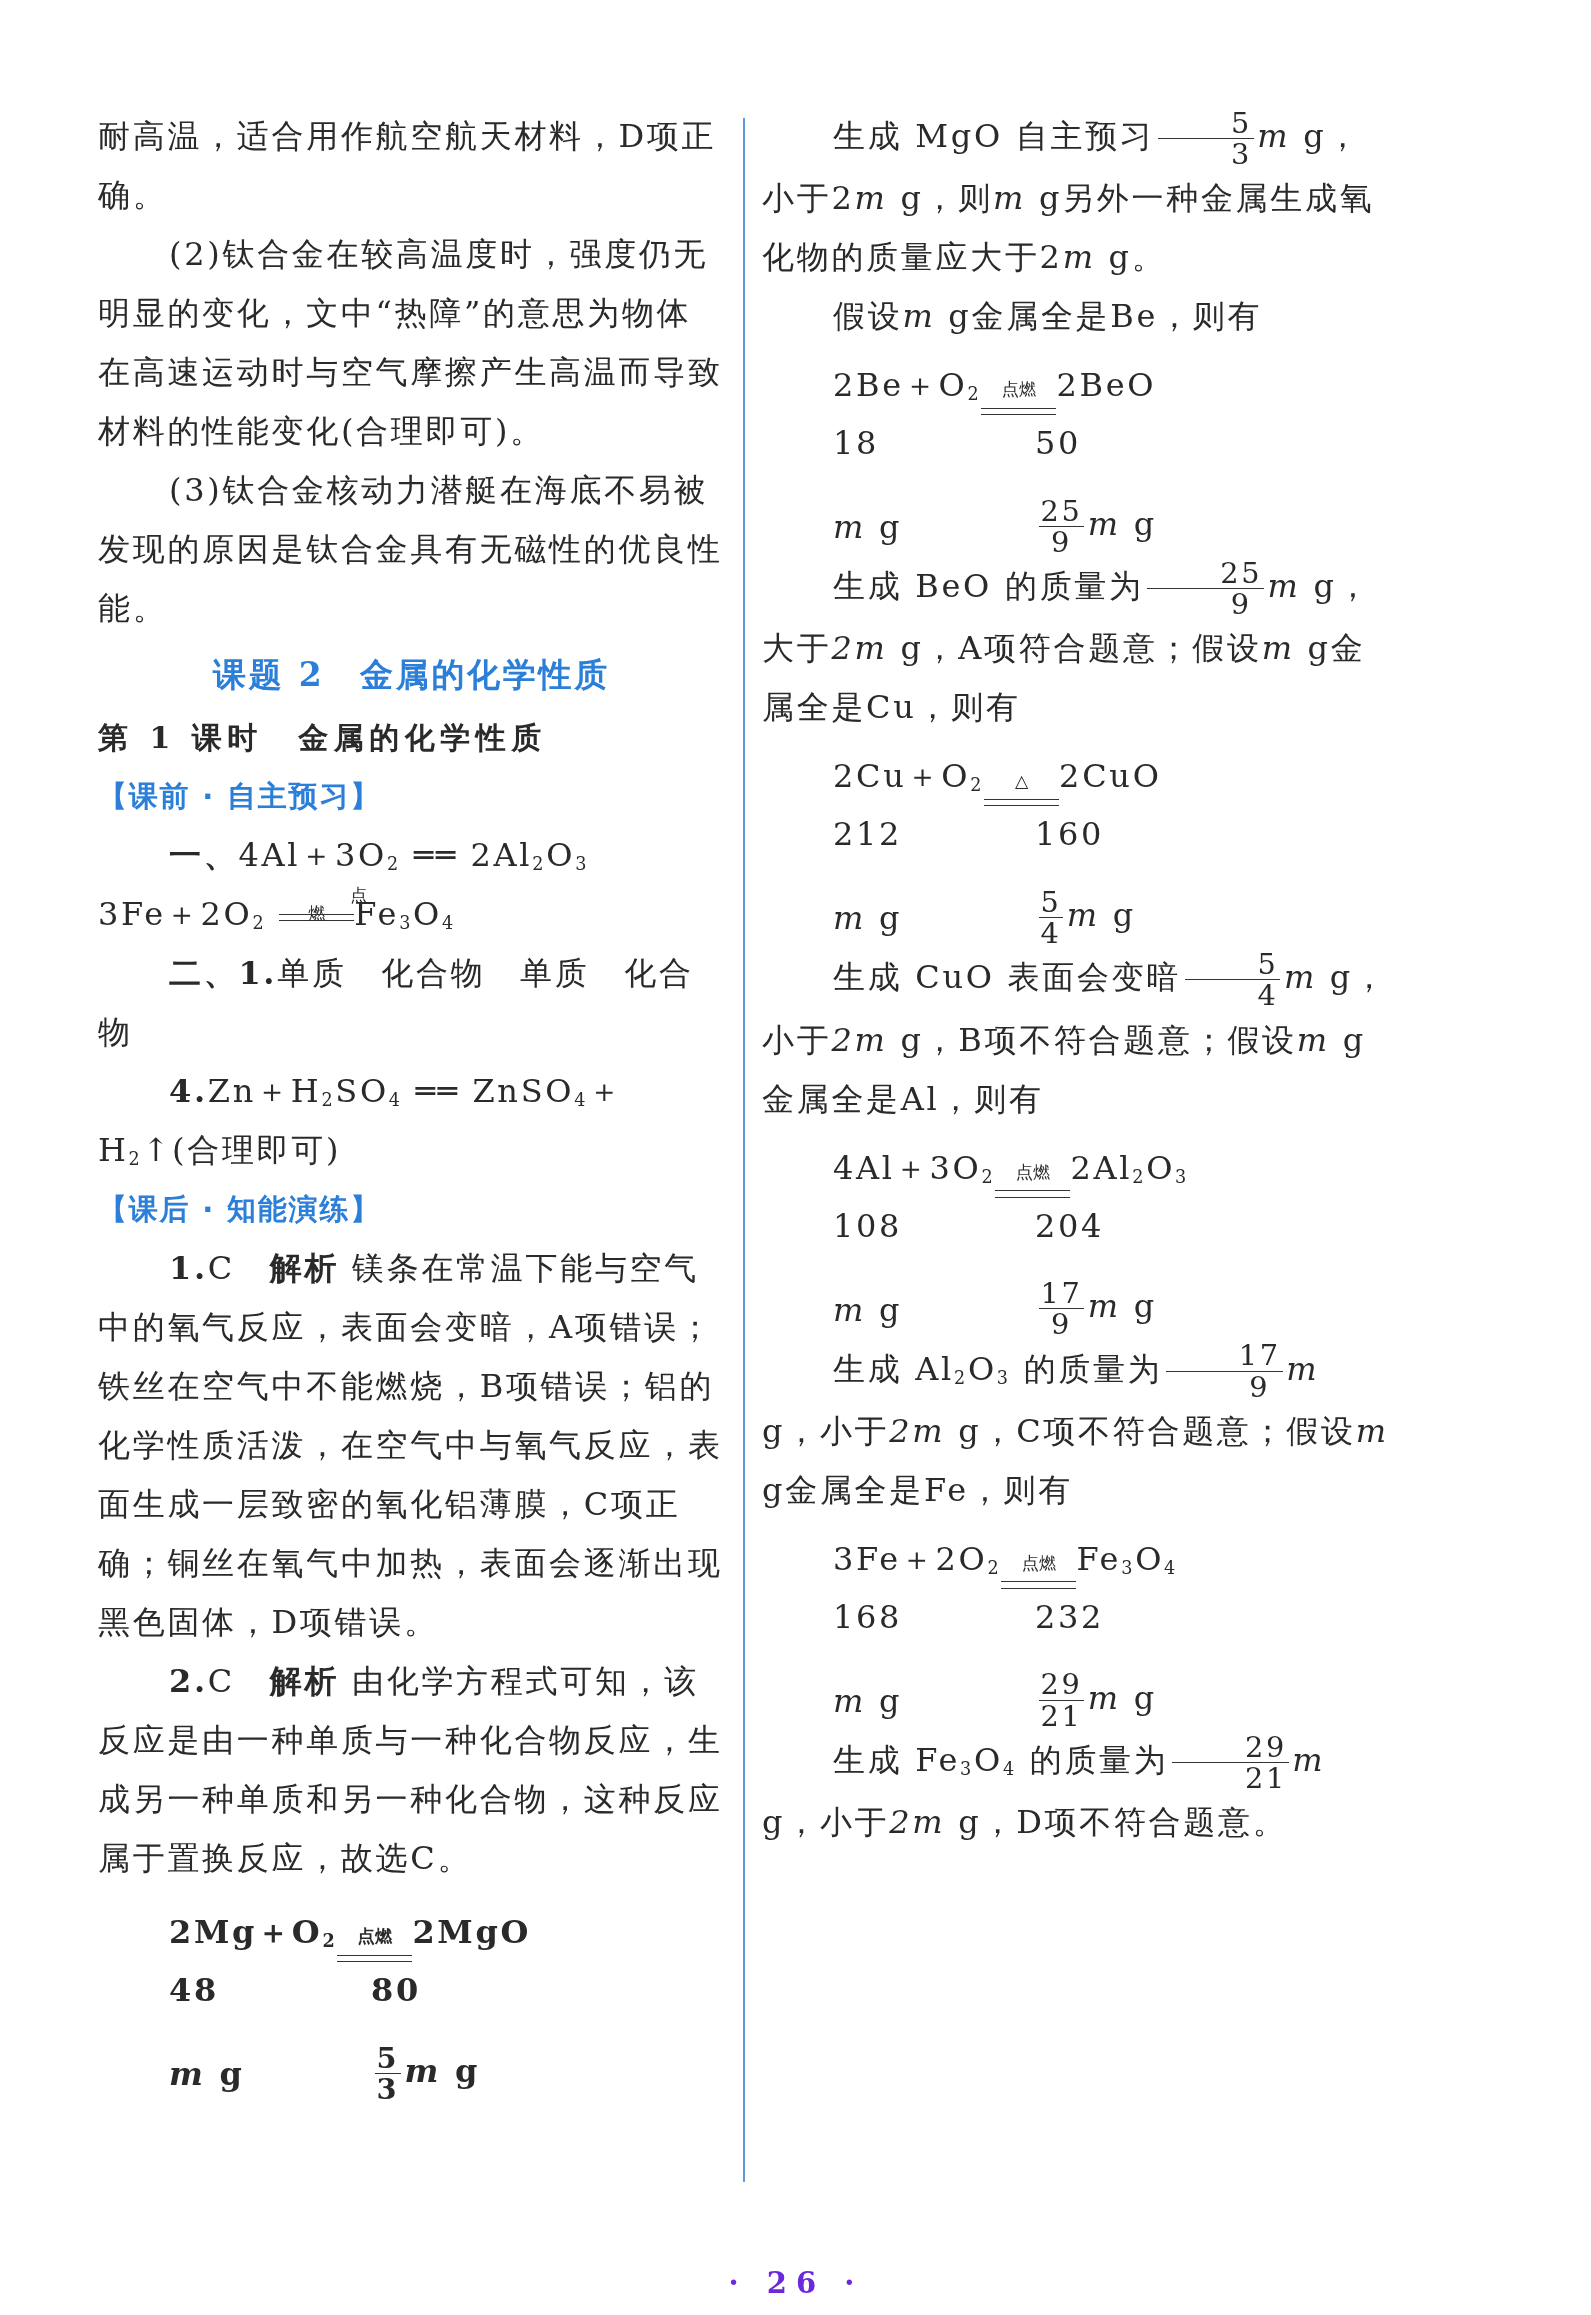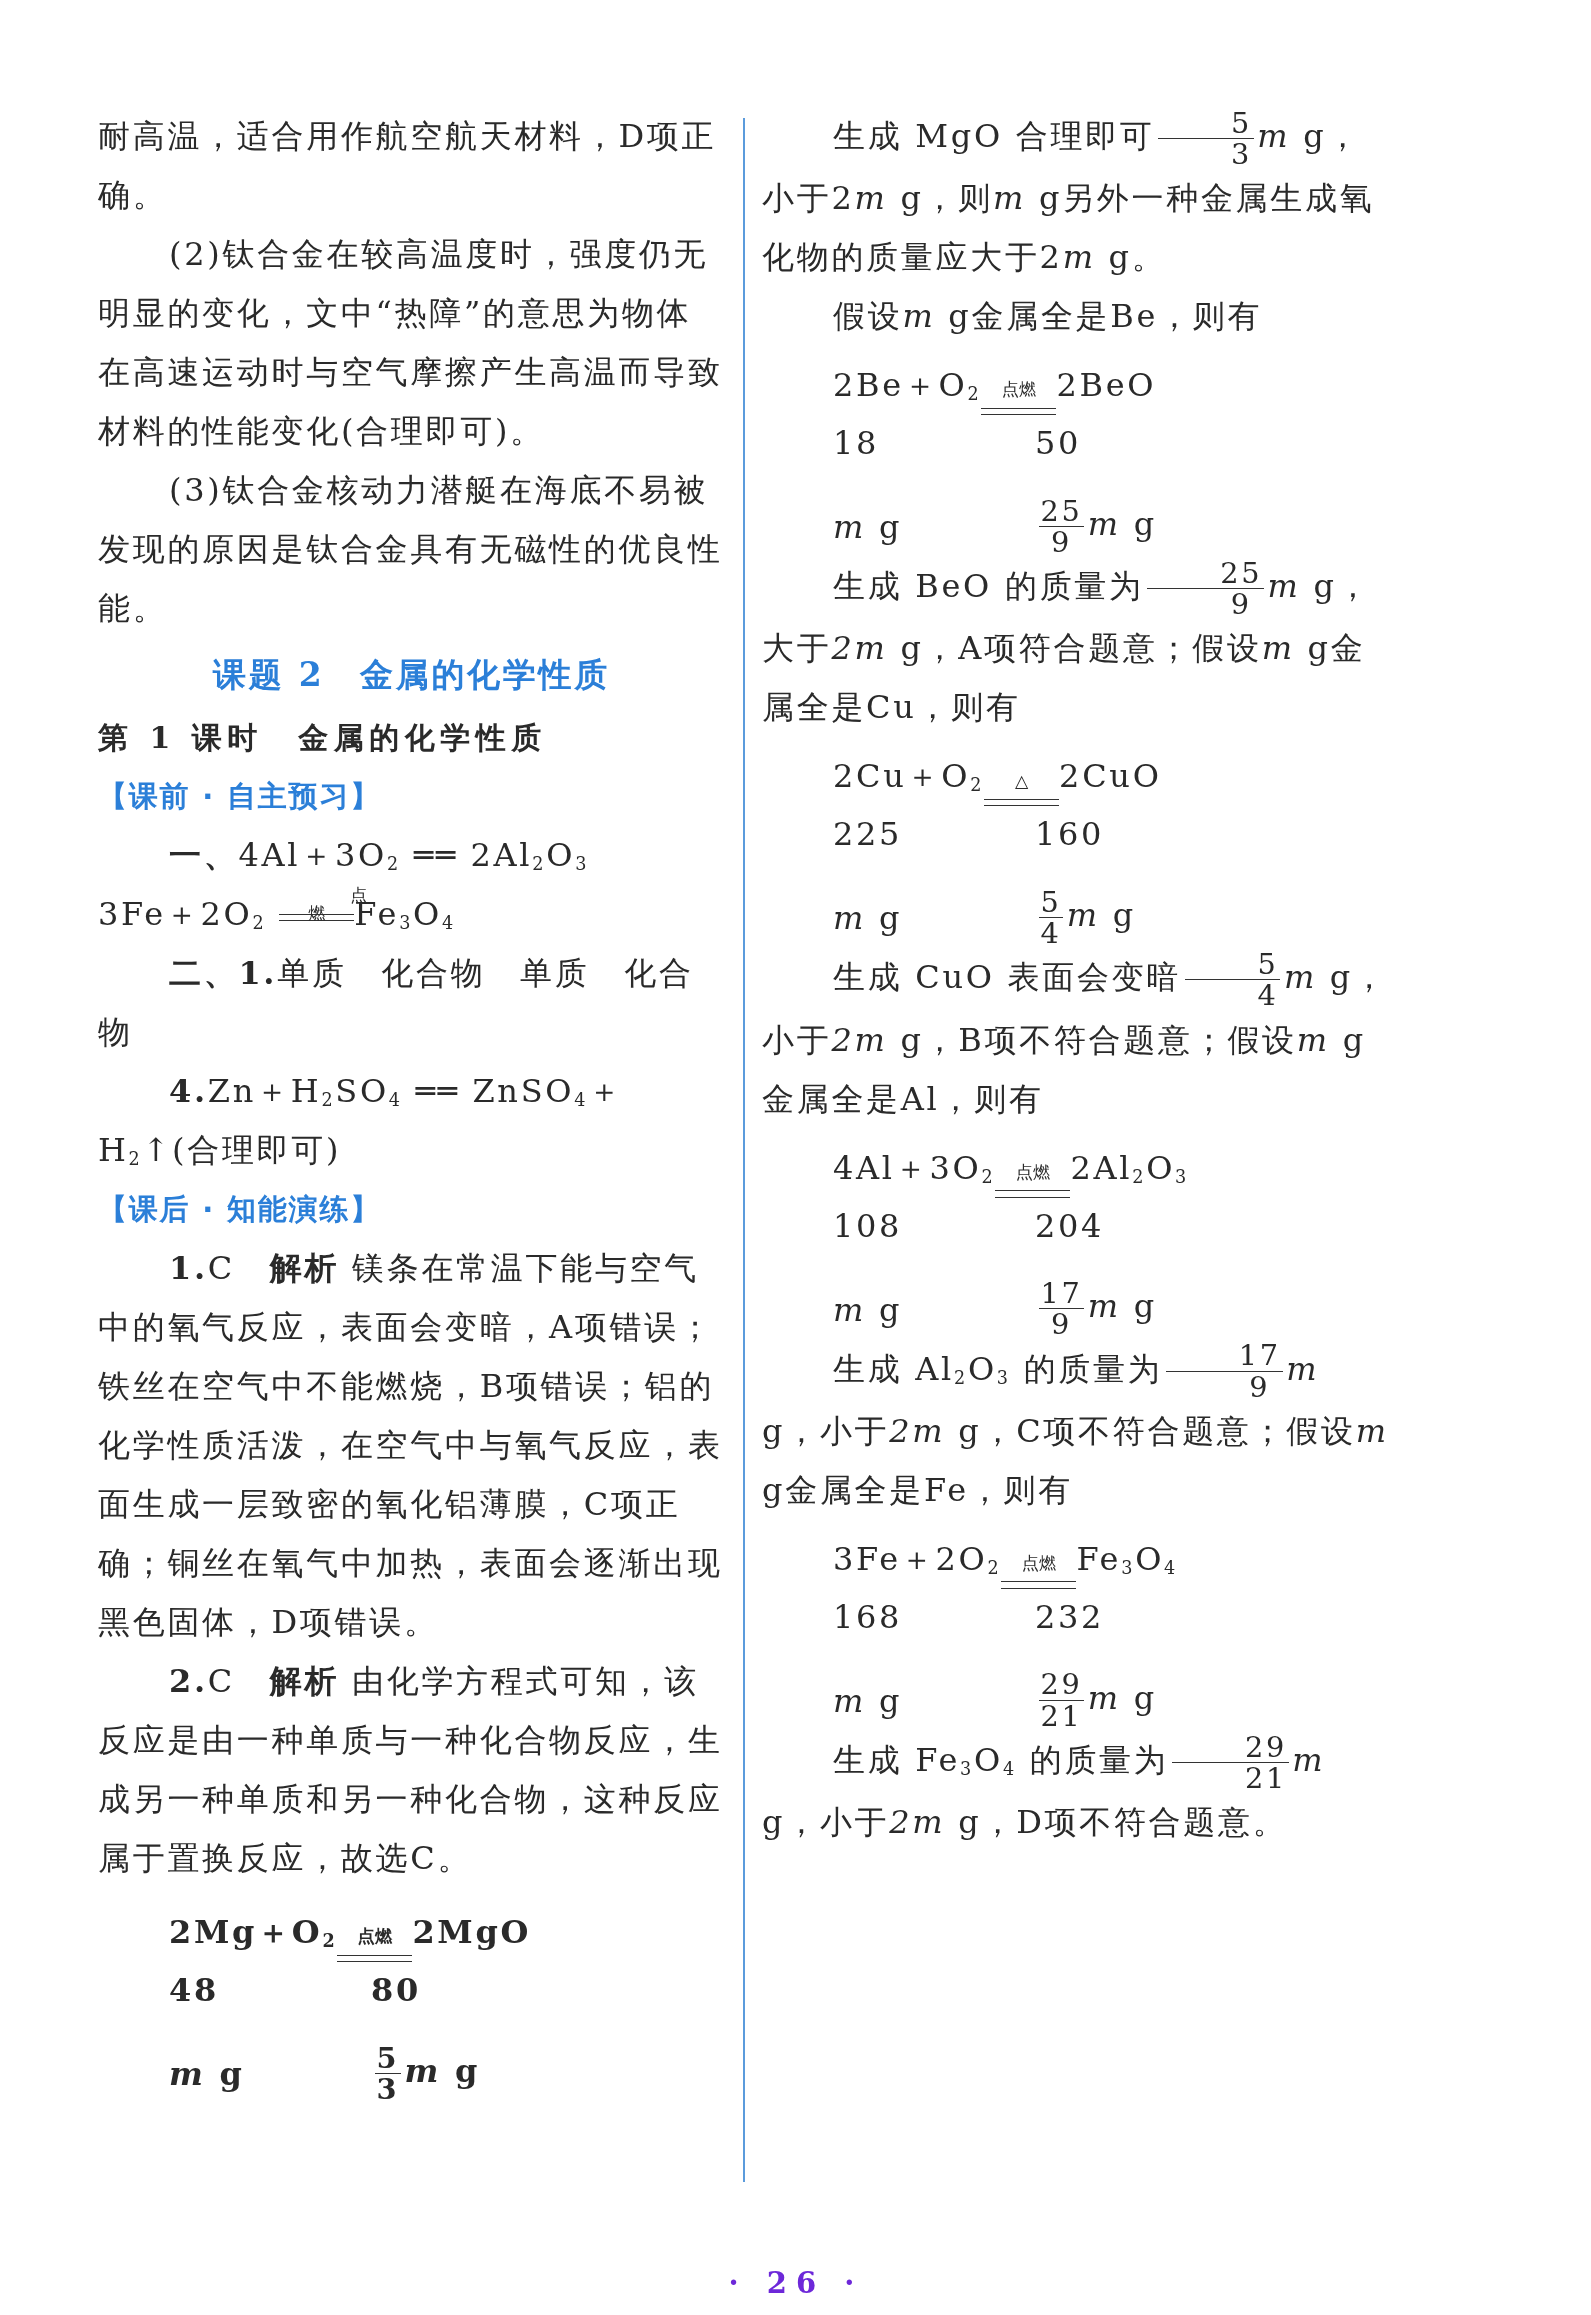--- a/index.html
+++ b/index.html
@@ -86,21 +86,21 @@
               <span class="d">3</span>
             </span><span class="it">m</span> <span>g</span></span>
       </div>
     </div>
   </div>
 
   <div class="divider"></div>
 
   <div class="col col-right">
     <p class="indent">
-      <span>生成 MgO 合理即可</span><span class="frac">
+      <span>生成 MgO 自主预习</span><span class="frac">
           <span class="n">5</span>
           <span class="d">3</span>
         </span><span class="it">m</span> <span>g，小于2</span><span class="it">m</span> <span>g，则</span><span class="it">m</span> <span>g另外一种金属生成氧化物的质量应大于2</span><span class="it">m</span> <span>g。</span>
     </p>
     <p class="indent">
       <span>假设</span><span class="it">m</span> <span>g金属全是Be，则有</span>
     </p>
     <div class="eq-block" style="margin-top:11px;">
       <div class="eq-row">
           <span><span>2Be＋O</span><sub>2</sub></span>
@@ -131,21 +131,21 @@
     <div class="eq-block" style="margin-top:11px;">
       <div class="eq-row">
           <span><span>2Cu＋O</span><sub>2</sub></span>
           <span class="cond">
             <span class="top">△</span>
             <span class="dbl"></span>
           </span>
           <span>2CuO</span>
         </div>
       <div class="eq-row">
-          <span class="c1">225</span>
+          <span class="c1">212</span>
           <span>160</span>
         </div>
       <div class="eq-row tall">
           <span class="c1"><span class="it">m</span> <span>g</span></span>
           <span><span class="frac">
               <span class="n">5</span>
               <span class="d">4</span>
             </span><span class="it">m</span> <span>g</span></span>
         </div>
     </div>

